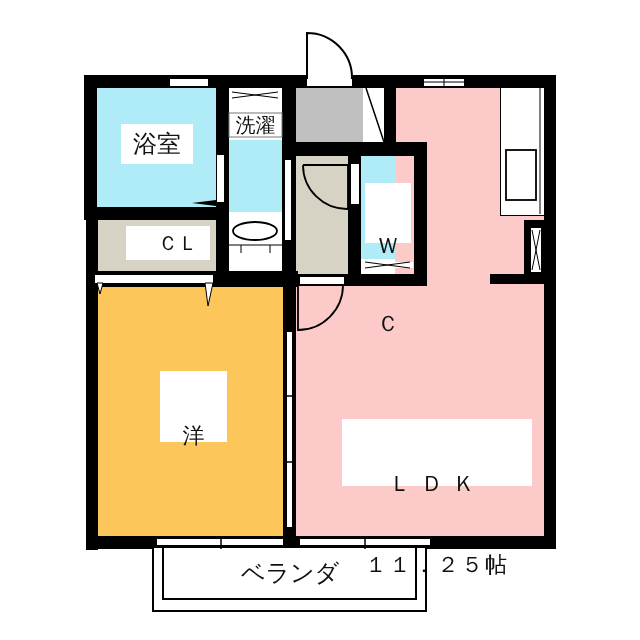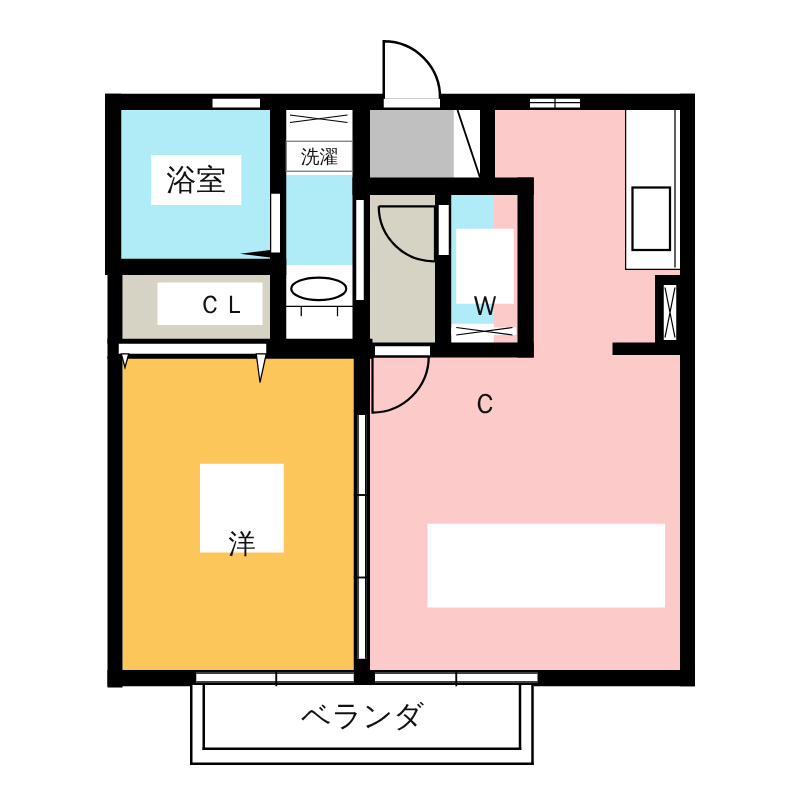--- a/index.html
+++ b/index.html
@@ -108,24 +108,26 @@
   <path d="M532 230 L540 270 M540 230 L532 270" stroke="#000" stroke-width="1"></path>
 
   <line x1="283" y1="396" x2="296" y2="396" stroke="#000" stroke-width="1.5"></line>
   <line x1="283" y1="462" x2="296" y2="462" stroke="#000" stroke-width="1.5"></line>
 
   <line x1="221" y1="536" x2="221" y2="549" stroke="#000" stroke-width="1.5"></line>
   <line x1="365" y1="536" x2="365" y2="549" stroke="#000" stroke-width="1.5"></line>
 </svg>
 
 <div class="label" style="left:121px;top:124px;width:72px;height:40px;font-size:24px;line-height:40px;">浴室</div>
-<div class="label" style="left:231px;top:115px;width:49px;height:20px;font-size:15px;line-height:20px;">洗濯</div>
+<div class="label" style="left:231px;top:115px;width:49px;height:20px;font-size:20px;line-height:20px;">洗濯</div>
 <div class="label" style="left:126px;top:226px;width:64px;height:34px;font-size:20px;line-height:34px;padding-left:20px;">ＣＬ</div>
 <div class="label" style="left:365px;top:183px;width:46px;height:60px;font-size:22px;">
   <div style="line-height:30px;">Ｗ</div>
   <div style="line-height:28px;">Ｃ</div>
 </div>
 <div class="label" style="left:160px;top:371px;width:67px;height:71px;font-size:22px;">
   <div style="line-height:34px;">洋</div>
 </div>
 <div class="label" style="left:342px;top:419px;width:190px;height:67px;font-size:22px;">
+  <div style="line-height:34px;letter-spacing:10px;">ＬＤＫ</div>
+  <div style="line-height:30px;letter-spacing:2px;">１１．２５帖</div>
 </div>
 <div class="label" style="left:225px;top:556px;width:130px;height:34px;font-size:24px;line-height:34px;background:transparent;">ベランダ</div>
 
 </body></html>

